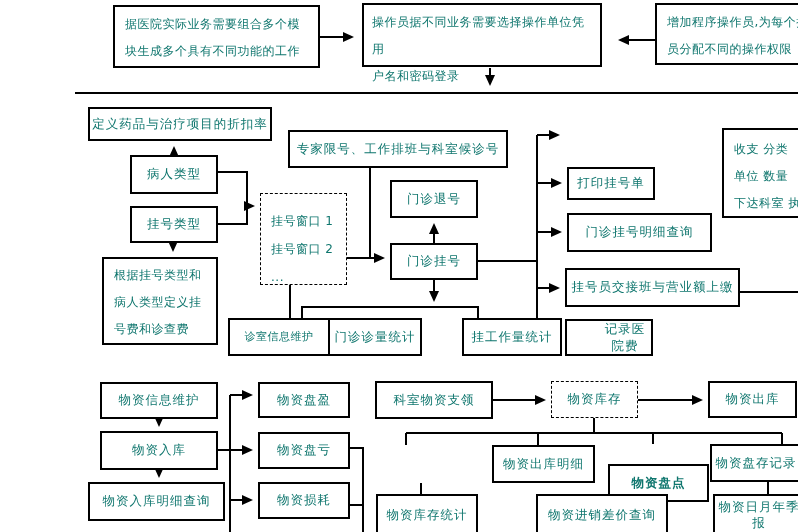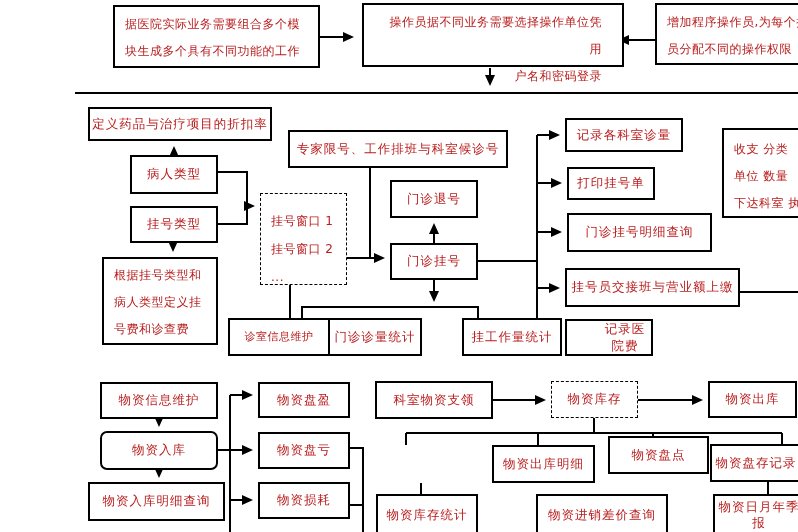--- a/index.html
+++ b/index.html
@@ -2,21 +2,21 @@
 <html><head>
 <meta charset="utf-8">
 <style>
   html,body{margin:0;padding:0;background:#ffffff;}
   #canvas{
     position:relative;
     width:798px;height:532px;
     overflow:hidden;
     background:#ffffff;
     font-family:"DejaVu Sans","Liberation Sans",sans-serif;
-    color:#b91c1c;
+    color:#0f766e;
   }
   #wires{position:absolute;left:0;top:0;width:798px;height:532px;}
   .box{
     position:absolute;
     box-sizing:border-box;
     border:2px solid #000;
     background:#fff;
     display:flex;align-items:center;justify-content:center;
     font-size:12.5px;letter-spacing:1px;
     text-align:center;
@@ -90,58 +90,57 @@
       <line x1="538" y1="433" x2="538" y2="445"></line>
       <line x1="653" y1="433" x2="653" y2="444"></line>
       <line x1="782" y1="433" x2="782" y2="444"></line>
       <line x1="421" y1="483" x2="421" y2="494"></line>
       <line x1="768" y1="482" x2="768" y2="494"></line>
     </g>
   </svg>
 
   <div class="box ml lh27" style="left:113px;top:5px;width:207px;height:63px;padding-top:4px;">据医院实际业务需要组合多个模
 块生成多个具有不同功能的工作</div>
-  <div class="box ml lh27" style="left:362px;top:3px;width:262px;height:64px;padding:4px 20px;text-align:right;">操作员据不同业务需要选择操作单位凭用
+  <div class="box ml lh27" style="left:362px;top:3px;width:240px;height:64px;padding:4px 8px;">操作员据不同业务需要选择操作单位凭用
 户名和密码登录</div>
   <div class="box ml lh27" style="left:655px;top:3px;width:250px;height:62px;padding-top:4px;">增加程序操作员,为每个操作
 员分配不同的操作权限</div>
 
   <div class="box" style="left:88px;top:107px;width:184px;height:34px;">定义药品与治疗项目的折扣率</div>
   <div class="box" style="left:130px;top:155px;width:88px;height:39px;">病人类型</div>
   <div class="box" style="left:130px;top:206px;width:88px;height:37px;">挂号类型</div>
   <div class="box ml lh27" style="left:102px;top:257px;width:116px;height:88px;padding-top:3px;">根据挂号类型和
 病人类型定义挂
 号费和诊查费</div>
   <div class="box" style="left:288px;top:130px;width:220px;height:38px;">专家限号、工作排班与科室候诊号</div>
   <div class="box ml lh28 dashed" style="left:260px;top:193px;width:87px;height:92px;padding-top:13px;">挂号窗口 1
 挂号窗口 2
 ...</div>
   <div class="box" style="left:390px;top:180px;width:88px;height:38px;">门诊退号</div>
   <div class="box" style="left:390px;top:243px;width:88px;height:37px;">门诊挂号</div>
   <div class="box sm" style="left:228px;top:318px;width:102px;height:38px;">诊室信息维护</div>
   <div class="box" style="left:328px;top:318px;width:94px;height:38px;">门诊诊量统计</div>
   <div class="box" style="left:440px;top:318px;width:100px;height:38px;margin-left:22px;">挂工作量统计</div>
-  <div class="box" style="left:565px;top:118px;width:118px;height:34px;">记录各科室诊量</div>
   <div class="box" style="left:567px;top:167px;width:88px;height:33px;">打印挂号单</div>
   <div class="box" style="left:567px;top:213px;width:145px;height:39px;">门诊挂号明细查询</div>
   <div class="box" style="left:565px;top:268px;width:175px;height:39px;">挂号员交接班与营业额上缴</div>
   <div class="box" style="left:565px;top:319px;width:88px;height:37px;padding-left:32px;">记录医院费</div>
   <div class="box ml lh27" style="left:722px;top:128px;width:92px;height:90px;padding-top:6px;">收支 分类
 单位 数量
 下达科室 执</div>
 
   <div class="box" style="left:100px;top:382px;width:118px;height:37px;">物资信息维护</div>
-  <div class="box" style="left:100px;top:431px;width:118px;height:39px;border-radius:7px;">物资入库</div>
+  <div class="box" style="left:100px;top:431px;width:118px;height:39px;">物资入库</div>
   <div class="box" style="left:88px;top:482px;width:137px;height:39px;">物资入库明细查询</div>
   <div class="box" style="left:258px;top:382px;width:92px;height:36px;">物资盘盈</div>
   <div class="box" style="left:258px;top:432px;width:92px;height:37px;">物资盘亏</div>
   <div class="box" style="left:258px;top:482px;width:92px;height:37px;">物资损耗</div>
   <div class="box" style="left:375px;top:381px;width:118px;height:38px;">科室物资支领</div>
   <div class="box dashed" style="left:551px;top:381px;width:87px;height:37px;">物资库存</div>
   <div class="box" style="left:708px;top:381px;width:89px;height:37px;">物资出库</div>
   <div class="box" style="left:492px;top:445px;width:103px;height:38px;">物资出库明细</div>
-  <div class="box" style="left:608px;top:436px;width:101px;height:38px;">物资盘点</div>
+  <div class="box" style="left:608px;top:464px;width:101px;height:38px;font-weight:bold;">物资盘点</div>
   <div class="box" style="left:710px;top:444px;width:92px;height:38px;">物资盘存记录</div>
   <div class="box" style="left:376px;top:494px;width:102px;height:42px;">物资库存统计</div>
   <div class="box" style="left:536px;top:494px;width:132px;height:42px;">物资进销差价查询</div>
   <div class="box" style="left:713px;top:494px;width:92px;height:42px;">物资日月年季报</div>
 
 </div>
 
 </body></html>

